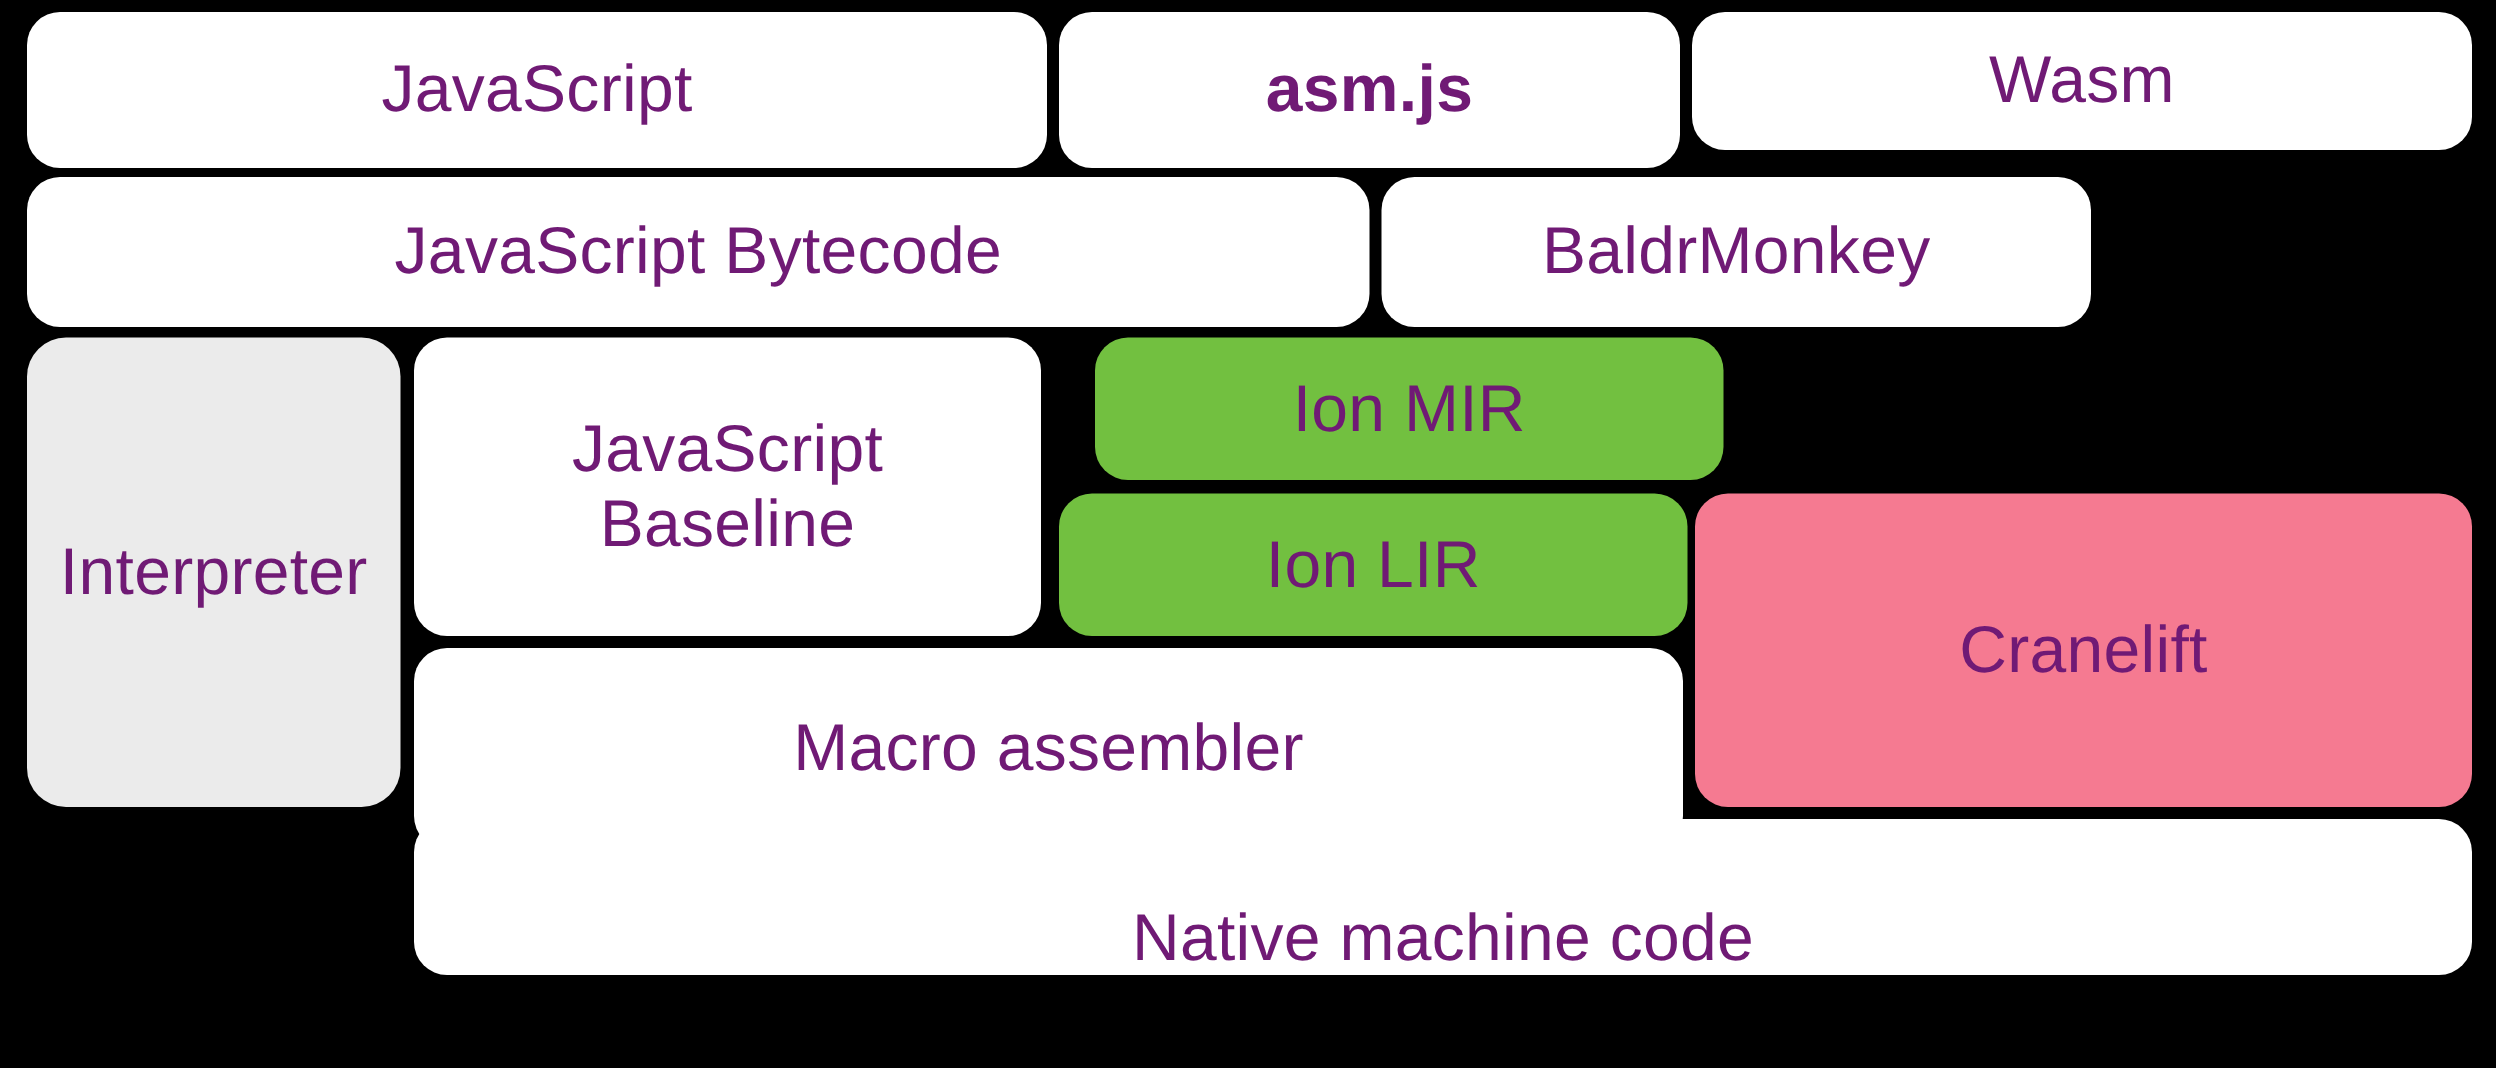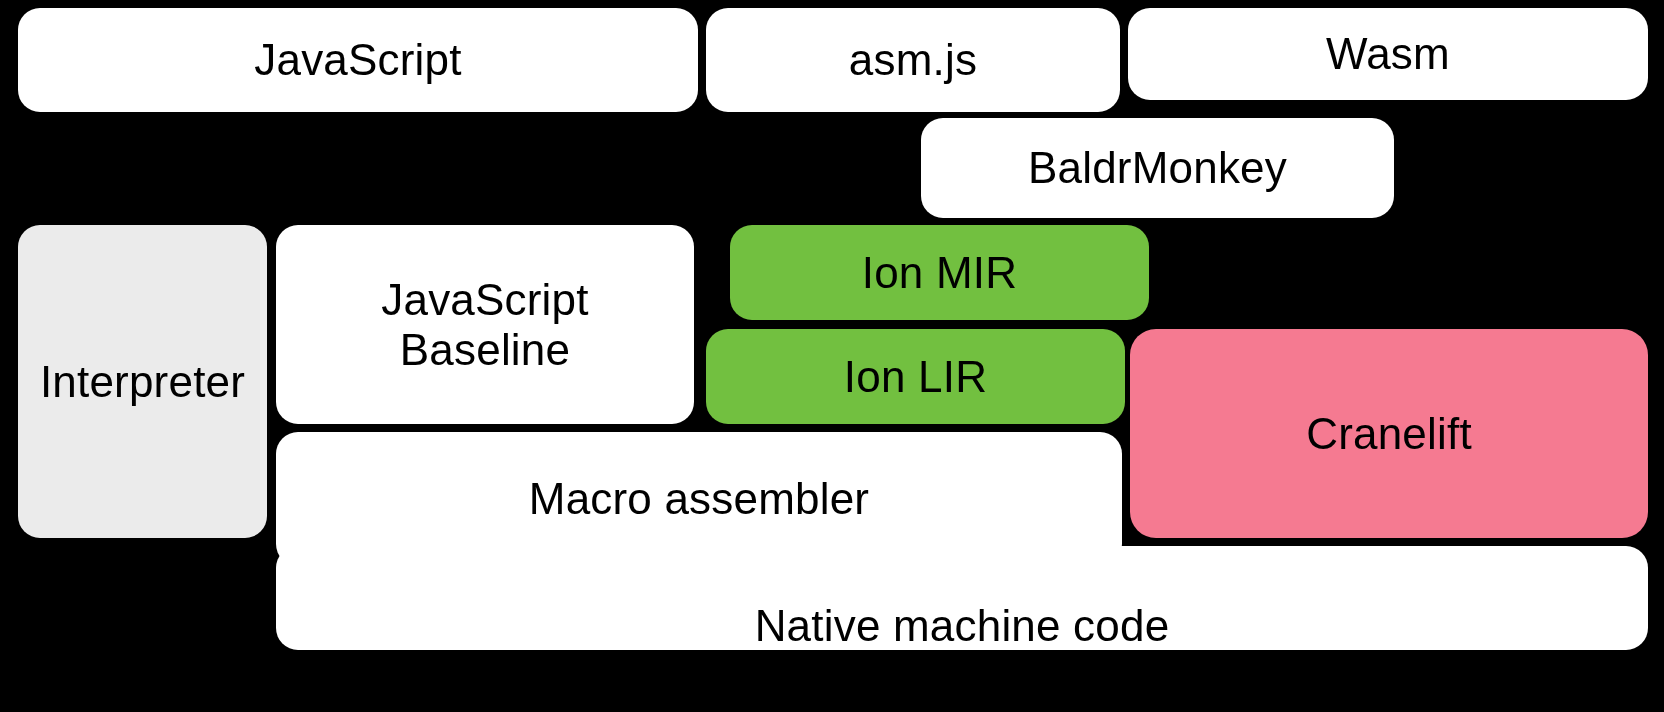--- a/index.html
+++ b/index.html
@@ -19,66 +19,69 @@
     overflow: hidden;
   }
   .node {
     position: absolute;
     box-sizing: border-box;
     display: flex;
     align-items: center;
     justify-content: center;
     text-align: center;
     border-radius: 22px;
-    color: #000000;
+    color: #701a75;
     font-size: 44px;
     line-height: 1.12;
     font-weight: 400;
     letter-spacing: 0.2px;
     white-space: pre-line;
     user-select: none;
   }
   .fill-white { background: #ffffff; }
-  .fill-gray  { background: #ebebeb; }
+  .fill-gray  { background: #ebebeb; border-radius: 26px; }
   .fill-green { background: #72c040; margin-left: 27px; }
   .fill-pink  { background: #f57a91; }
 </style>
 </head>
 <body>
 
 <div id="stage">
 
   <div class="node fill-white" style="left:18px;  top:8px;   width:680px; height:104px;">
     <span>JavaScript</span>
   </div>
-  <div class="node fill-white" style="left:706px; top:8px;   width:414px; height:104px;">
+  <div class="node fill-white" style="left:706px; top:8px;   width:414px; height:104px;font-weight:bold;">
     <span>asm.js</span>
   </div>
   <div class="node fill-white" style="left:1128px;top:8px;   width:520px; height:92px;">
     <span>Wasm</span>
   </div>
 
+  <div class="node fill-white" style="left:18px;  top:118px; width:895px; height:100px;">
+    <span>JavaScript Bytecode</span>
+  </div>
   <div class="node fill-white" style="left:921px; top:118px; width:473px; height:100px;">
     <span>BaldrMonkey</span>
   </div>
 
   <div class="node fill-gray" style="left:18px;  top:225px; width:249px; height:313px;">
     <span>Interpreter</span>
   </div>
   <div class="node fill-white" style="left:276px; top:225px; width:418px; height:199px;">
     <span>JavaScript
 Baseline</span>
   </div>
   <div class="node fill-green" style="left:703px; top:225px; width:419px; height:95px;">
     <span>Ion MIR</span>
   </div>
   <div class="node fill-green" style="left:679px; top:329px; width:419px; height:95px;">
     <span>Ion LIR</span>
   </div>
-  <div class="node fill-pink" style="left:1130px;top:329px; width:518px; height:209px;border-radius:26px;">
+  <div class="node fill-pink" style="left:1130px;top:329px; width:518px; height:209px;">
     <span>Cranelift</span>
   </div>
 
   <div class="node fill-white" style="left:276px; top:432px; width:846px; height:134px;">
     <span>Macro assembler</span>
   </div>
 
   <div class="node fill-white" style="left:276px; top:546px; width:1372px; height:104px;align-items:flex-end;">
     <span>Native machine code</span>
   </div>

